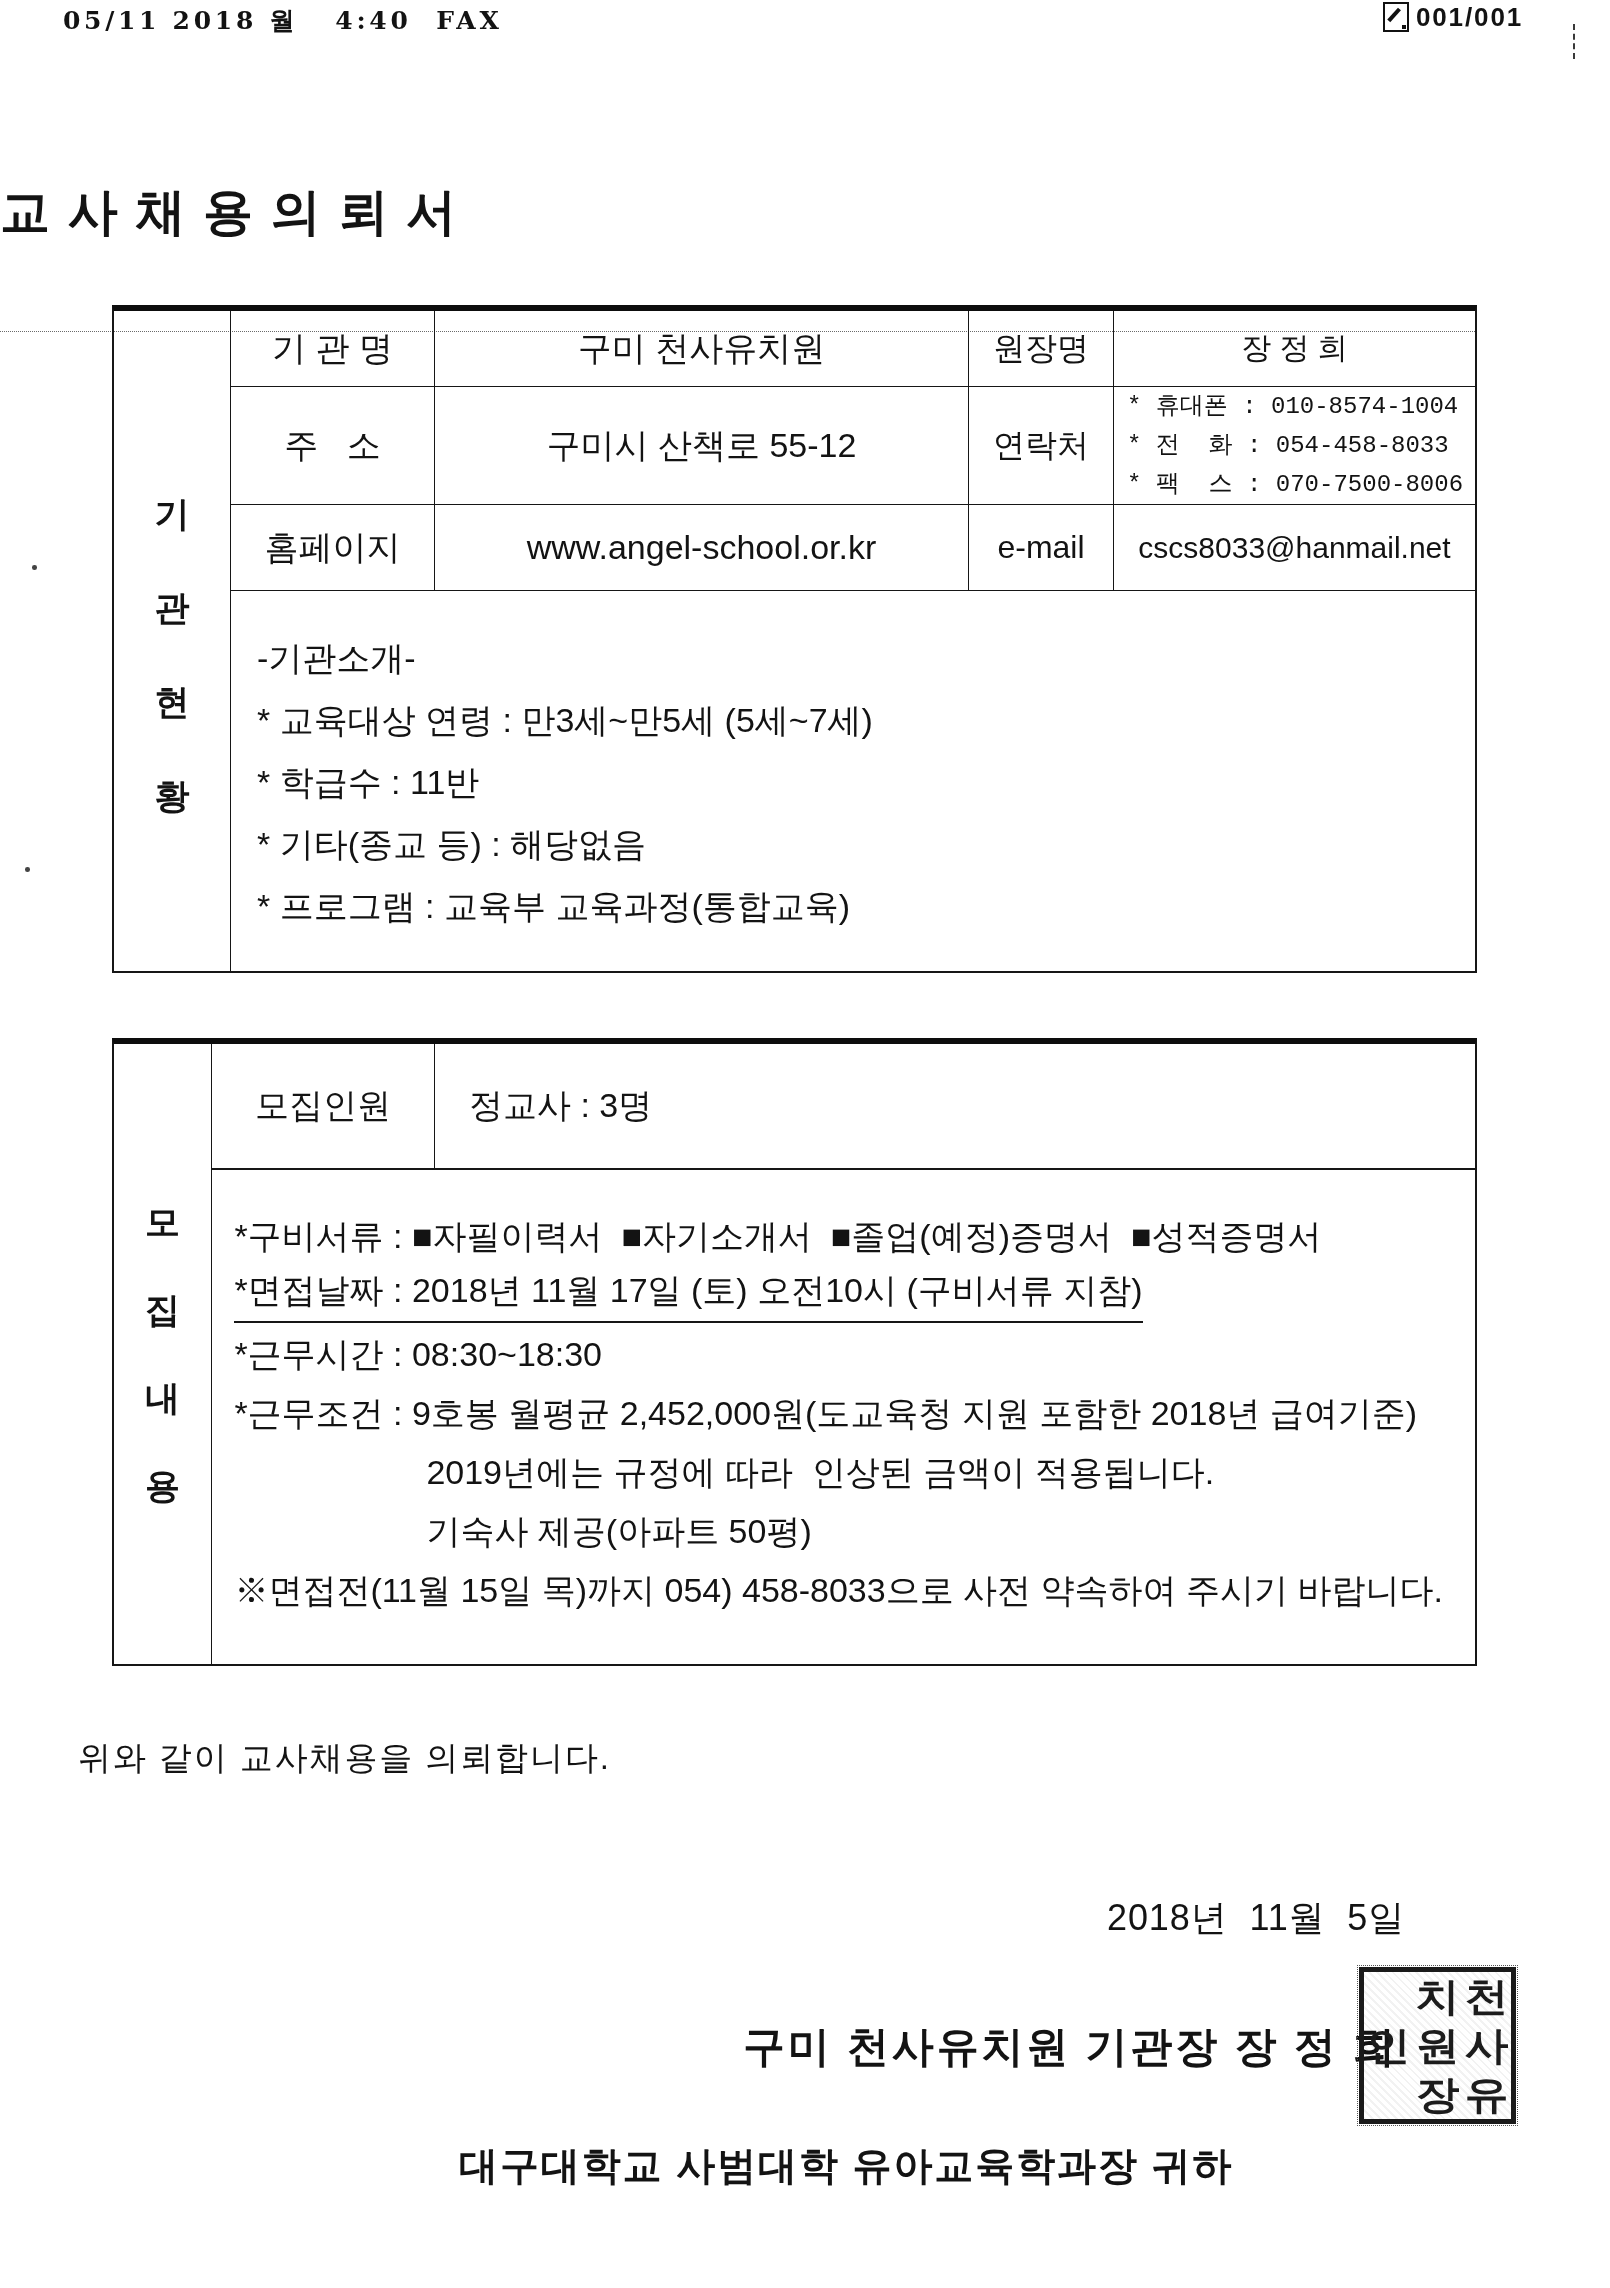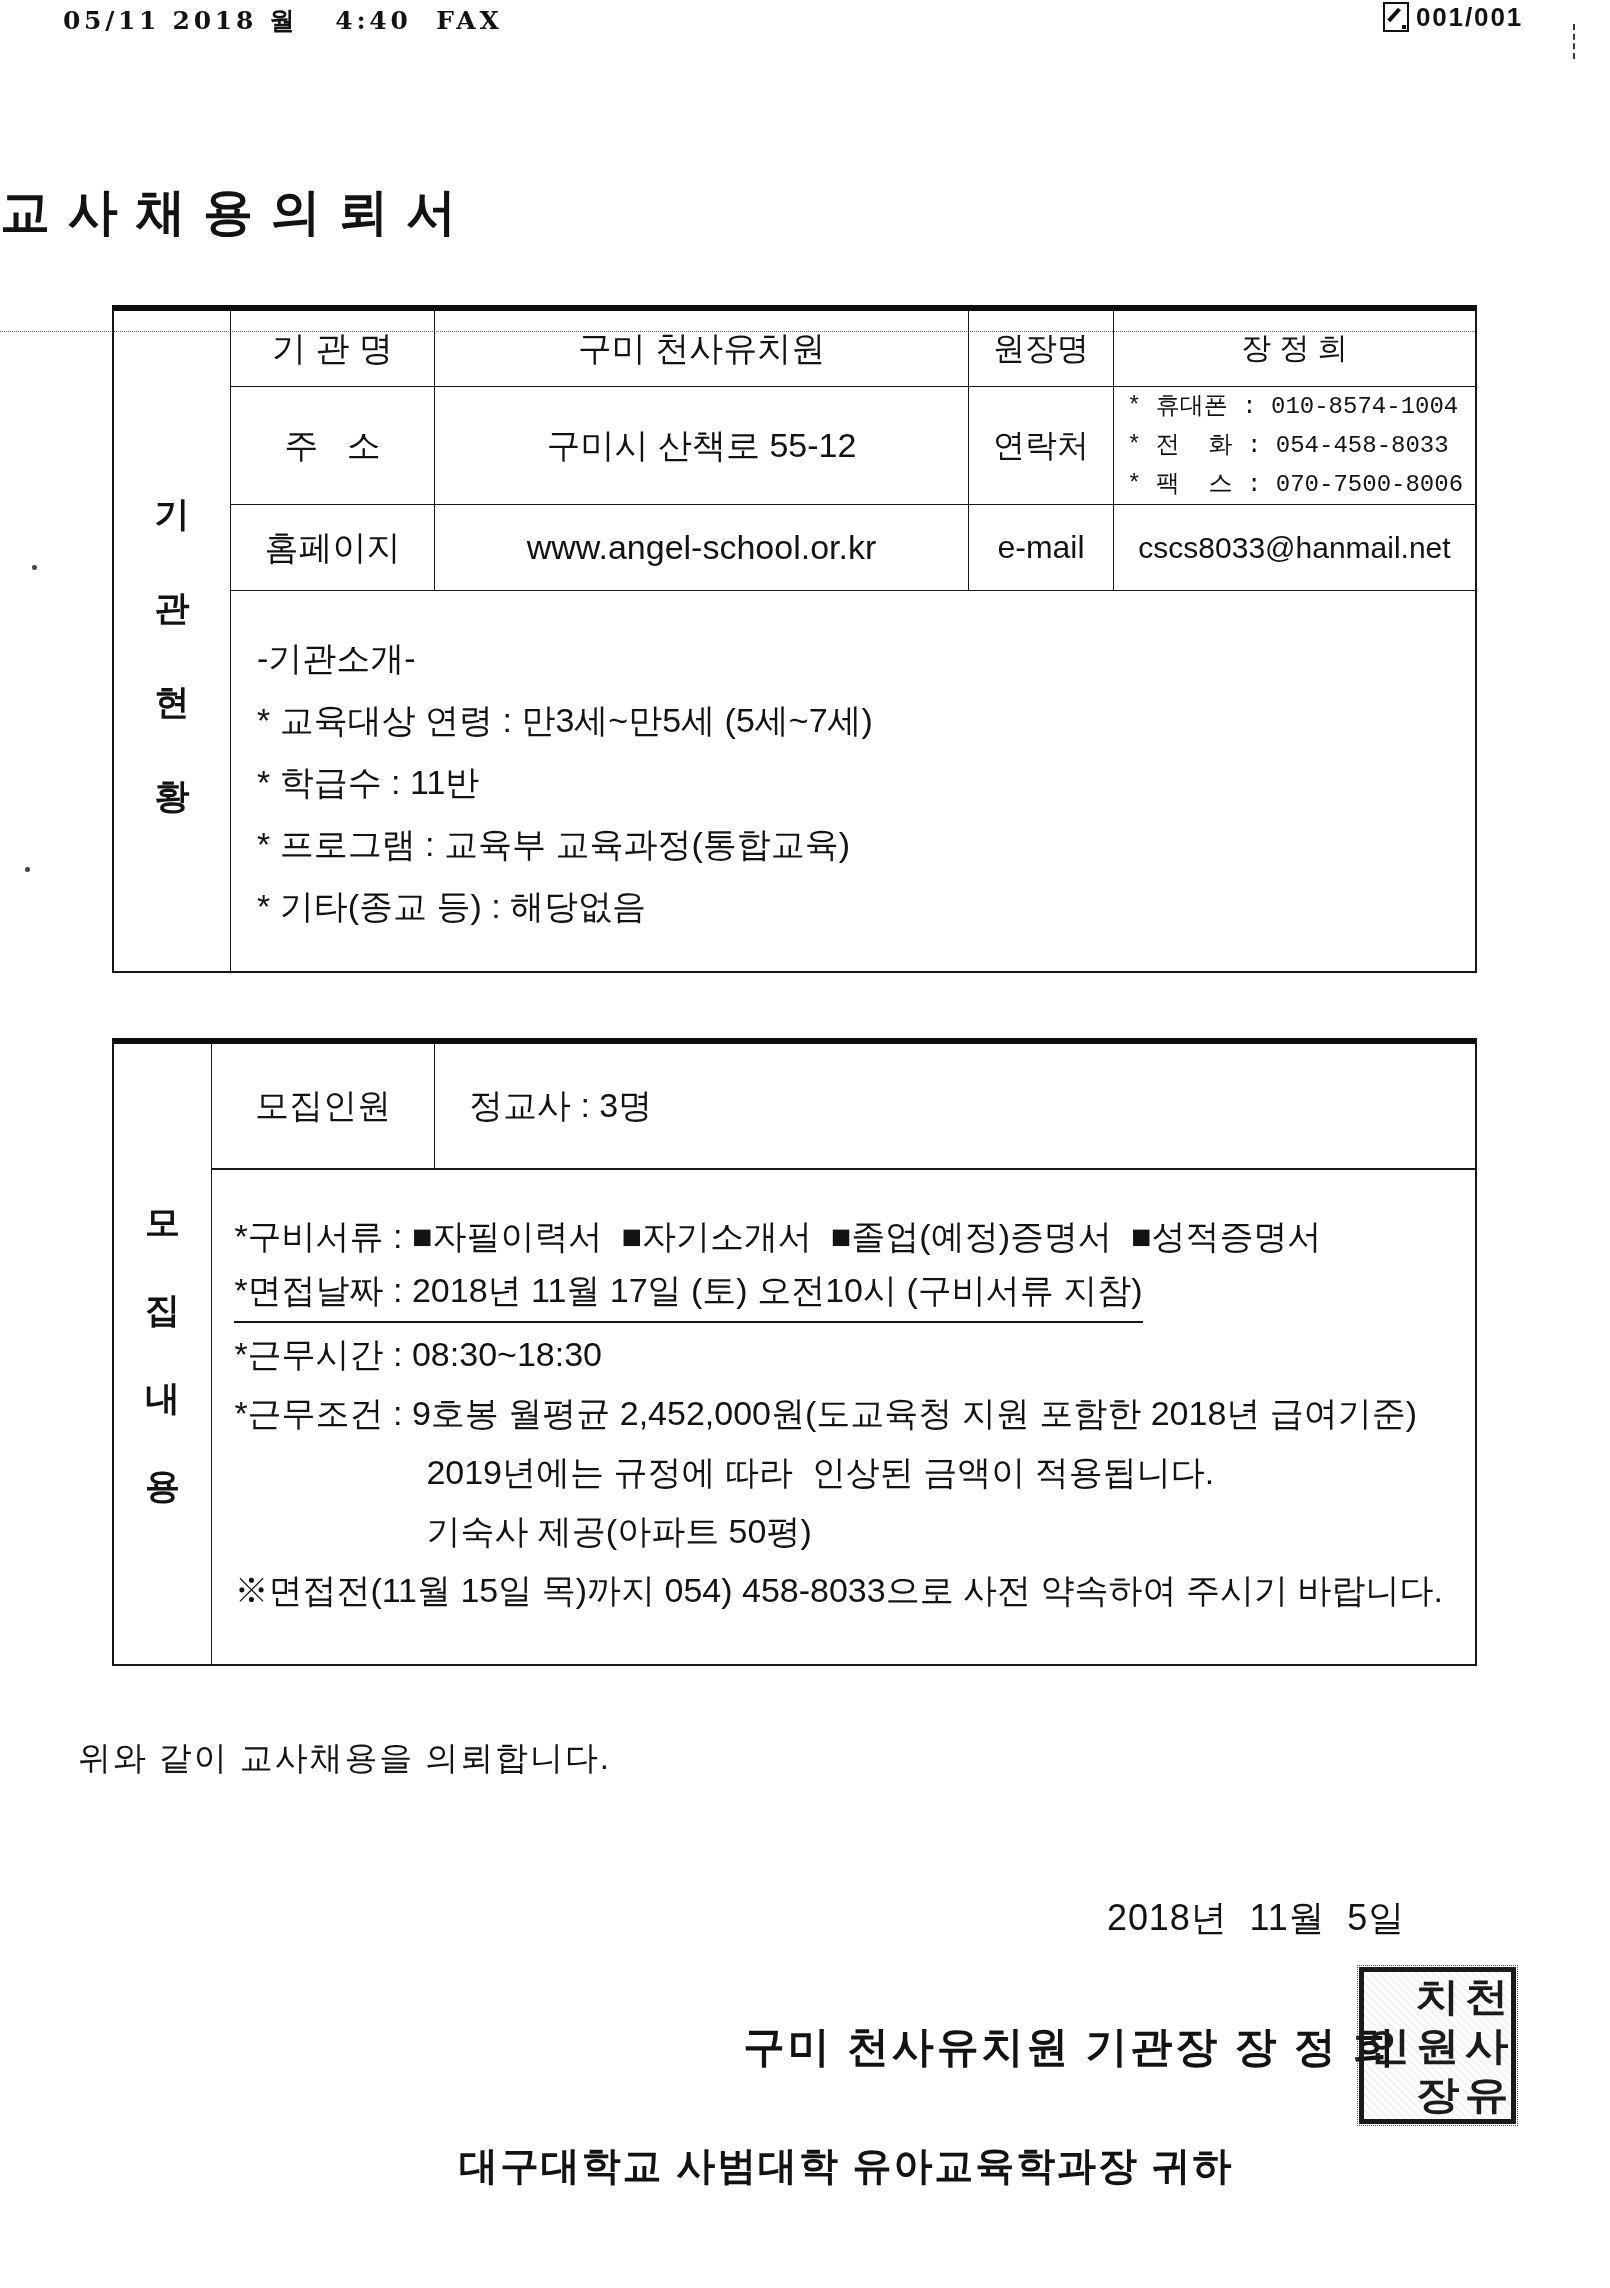--- a/index.html
+++ b/index.html
@@ -140,22 +140,22 @@
       <div class="trow row3">
         <div class="cell c-label">홈페이지</div>
         <div class="cell c-value">www.angel-school.or.kr</div>
         <div class="cell c-label2">e-mail</div>
         <div class="cell c-value2">cscs8033@hanmail.net</div>
       </div>
       <div class="intro">
         <div class="iline">-기관소개-</div>
         <div class="iline">* 교육대상 연령 : 만3세~만5세 (5세~7세)</div>
         <div class="iline">* 학급수 : 11반</div>
+        <div class="iline">* 기타(종교 등) : 해당없음</div>
         <div class="iline">* 프로그램 : 교육부 교육과정(통합교육)</div>
-        <div class="iline">* 기타(종교 등) : 해당없음</div>
       </div>
     </div>
   </div>
 
   <div class="tbl table2">
     <div class="stub t2-stub">
       <span>모</span>
       <span>집</span>
       <span>내</span>
       <span>용</span>

